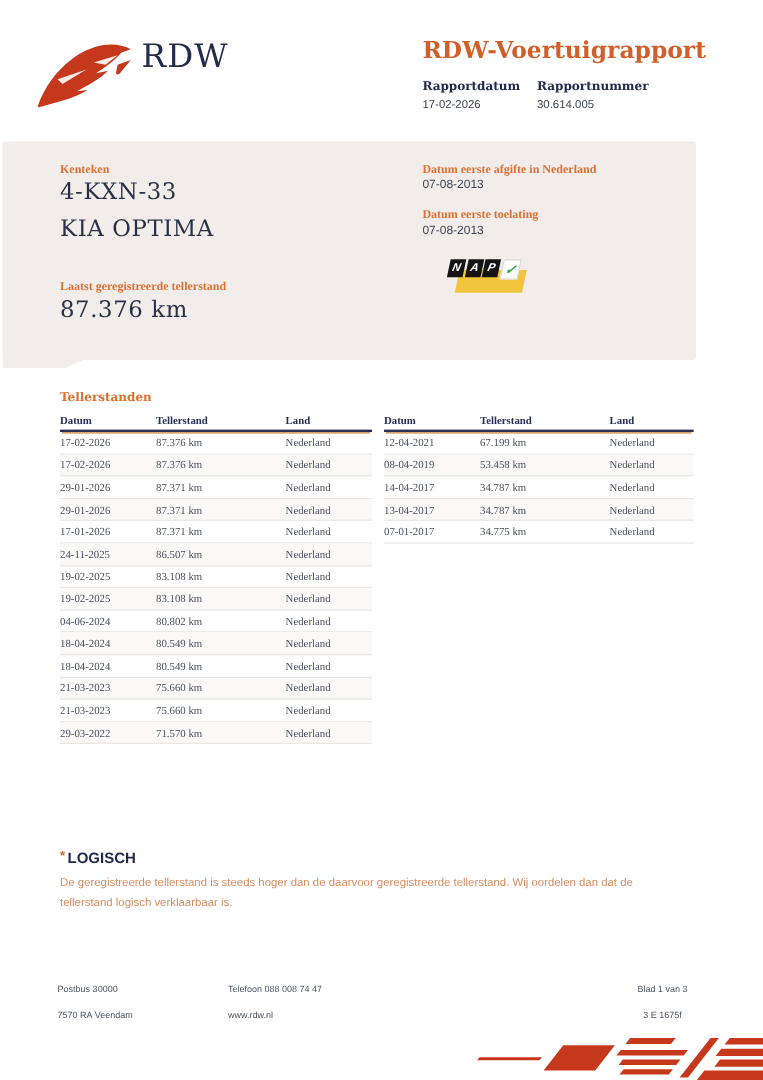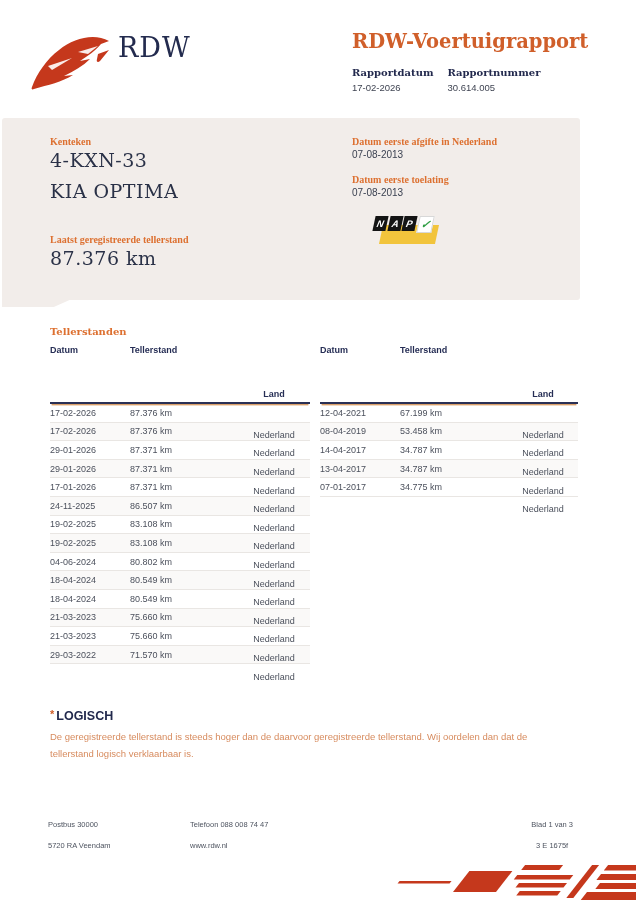--- a/index.html
+++ b/index.html
@@ -45,30 +45,30 @@
   .nap-box{width:13px;height:15px;margin-right:1.5px;transform:skewX(-12deg);
     display:flex;align-items:center;justify-content:center;
     font-weight:bold;font-style:italic;font-size:9.5px;}
   .nap-black{background:#141414;color:#ffffff;}
   .nap-check{background:#ffffff;color:#2f9e44;border:1px solid #d8d8d8;font-size:11px;}
   
   .tables{position:absolute;left:50px;top:326px;width:528px;}
   .tables-title{font-family:"DejaVu Serif","Liberation Serif",serif;font-weight:bold;
     font-size:10px;color:#dd7030;margin-bottom:6px;}
   .tables-row{display:flex;align-items:flex-start;}
-  .ttable{width:260px;font-size:9px;color:#4b505c;}
+  .ttable{width:260px;font-size:9px;color:#4b505c;font-family:Liberation Serif, serif;}
   .ttable.right{margin-left:10px;width:258px;}
   .thead{display:flex;font-weight:bold;color:#262e55;padding:2px 0 3px 0;
     border-bottom:2px solid #2a3054;box-shadow:0 3px 0 -1.6px #daa06a;}
   .trow{display:flex;border-bottom:1px solid #e9e6e3;height:17.6px;align-items:center;}
   .trow:nth-child(even){background:#faf9f8;}
   .tcell{white-space:nowrap;}
   .c0{width:80px;}
   .c1{width:108px;}
-  .c2{flex:1;text-align:center;margin-top:44px;}
+  .c2{flex:1;text-align:left;}
   
   .footnote{position:absolute;left:50px;top:708px;width:520px;}
   .fn-title{font-size:12.5px;font-weight:bold;color:#22294d;}
   .fn-star{color:#d05f2a;font-size:11px;vertical-align:2px;margin-right:2px;}
   .fn-body{margin-top:5px;font-size:9.5px;line-height:17px;color:#d78b5e;}
   
   .footer{position:absolute;left:0;top:820px;width:636px;font-size:7.5px;color:#4e5460;}
   .f-col{position:absolute;top:0;}
   .f-line{margin-bottom:12px;white-space:nowrap;}
   .f-left{left:48px;}
@@ -261,21 +261,21 @@
   <div class="footnote">
     <div class="fn-title">
       <span class="fn-star">*</span><span>LOGISCH</span>
     </div>
     <div class="fn-body">De geregistreerde tellerstand is steeds hoger dan de daarvoor geregistreerde tellerstand. Wij oordelen dan dat de tellerstand logisch verklaarbaar is.</div>
   </div>
 
   <div class="footer">
     <div class="f-col f-left">
       <div class="f-line">Postbus 30000</div>
-      <div class="f-line">5720 RA Veendam</div>
+      <div class="f-line">7570 RA Veendam</div>
     </div>
     <div class="f-col f-mid">
       <div class="f-line">Telefoon 088 008 74 47</div>
       <div class="f-line">www.rdw.nl</div>
     </div>
     <div class="f-col f-right">
       <div class="f-line">Blad 1 van 3</div>
       <div class="f-line">3 E 1675f</div>
     </div>
   </div>

